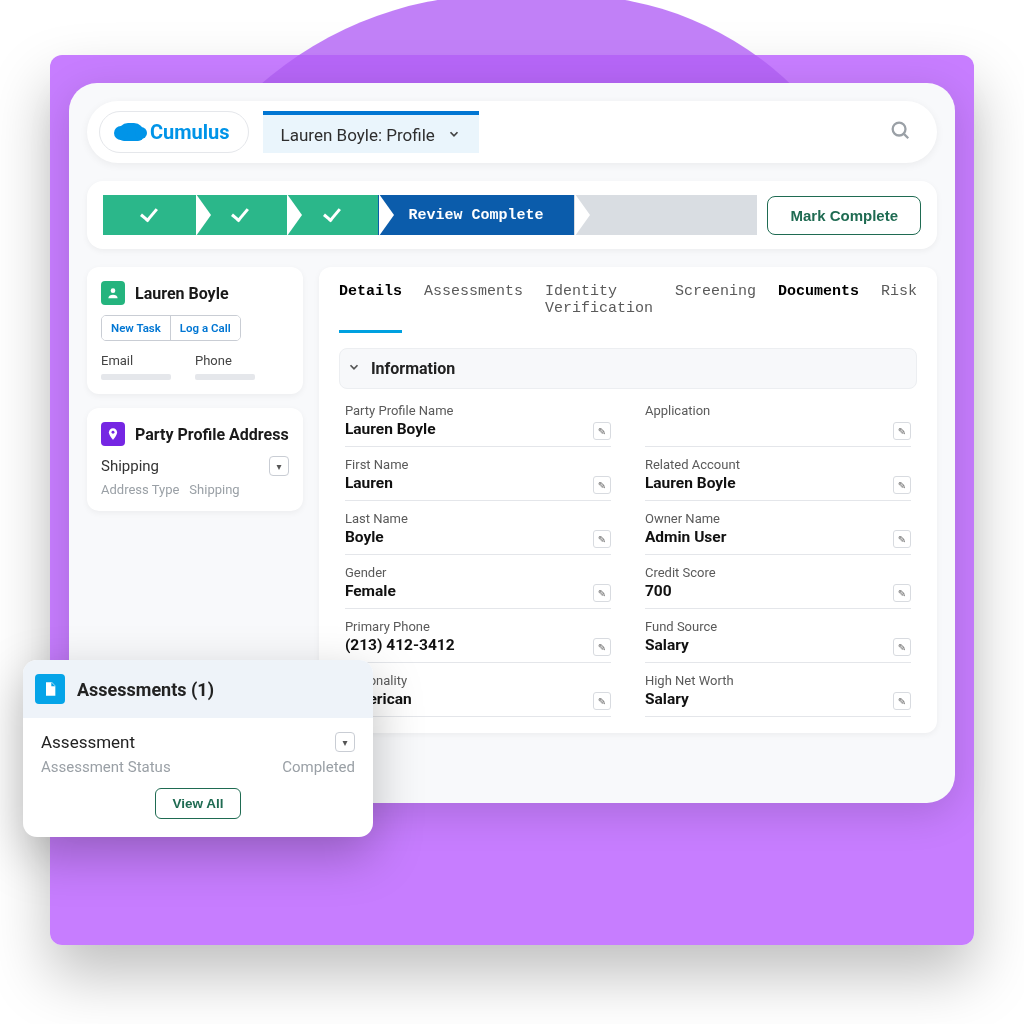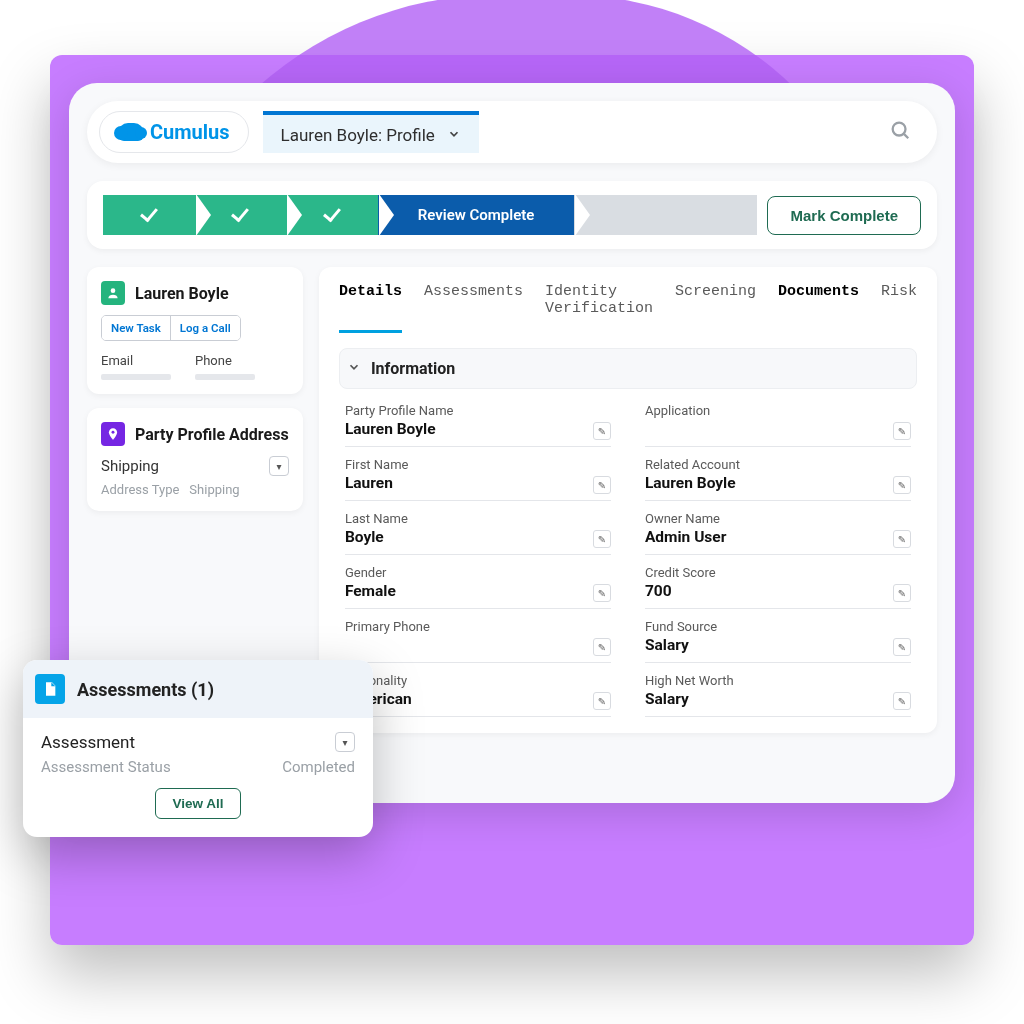--- a/index.html
+++ b/index.html
@@ -113,20 +113,21 @@
     display: flex;
     align-items: center;
     gap: 10px;
     box-shadow: 0 2px 6px rgba(0,0,0,0.05);
   }
   .path {
     flex: 1;
     display: flex;
     height: 40px;
     position: relative;
+    font-family: Liberation Mono, monospace;
   }
   .step {
     position: relative;
     height: 40px;
     display: flex;
     align-items: center;
     justify-content: center;
     color: #fff;
     font-weight: 600;
     font-size: 15px;
@@ -557,20 +558,21 @@
               <div class="field-value">Female</div>
               <div class="edit-icon">✎</div>
             </div>
             <div class="field">
               <div class="field-label">Credit Score</div>
               <div class="field-value">700</div>
               <div class="edit-icon">✎</div>
             </div>
             <div class="field">
               <div class="field-label">Primary Phone</div>
+              <div class="field-value">(213) 412-3412</div>
               <div class="edit-icon">✎</div>
             </div>
             <div class="field">
               <div class="field-label">Fund Source</div>
               <div class="field-value">Salary</div>
               <div class="edit-icon">✎</div>
             </div>
             <div class="field">
               <div class="field-label">Nationality</div>
               <div class="field-value">American</div>

